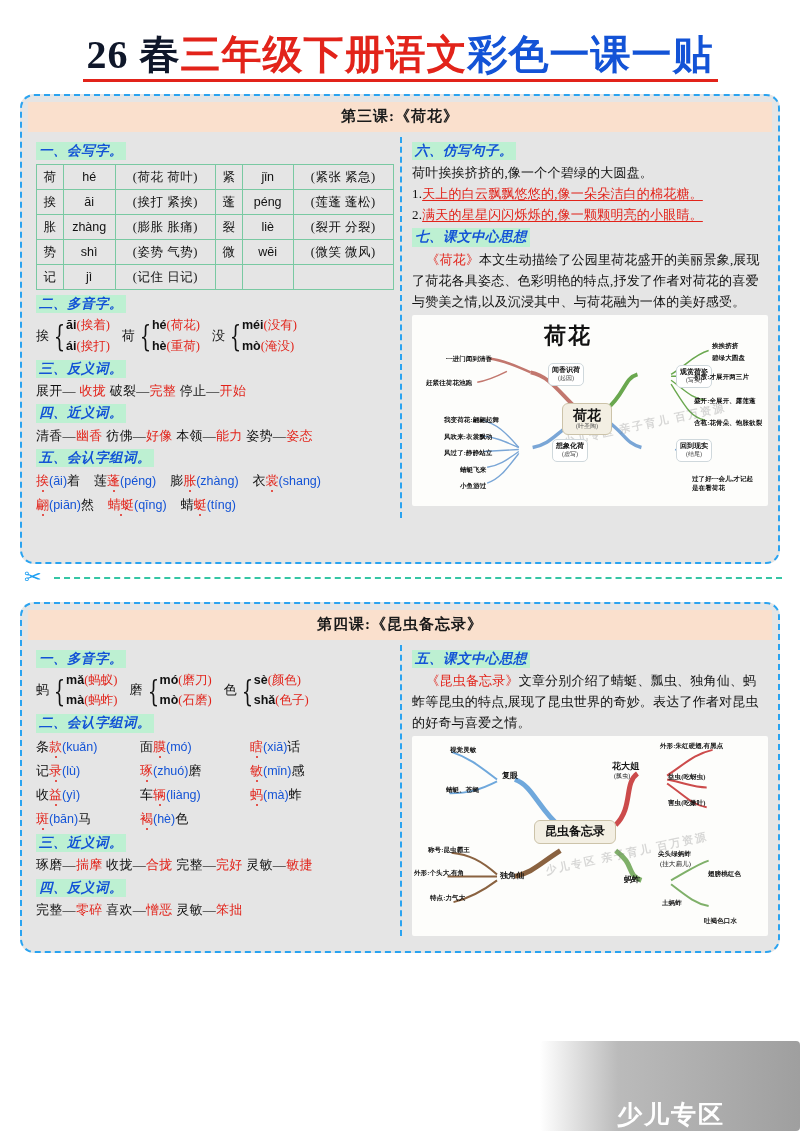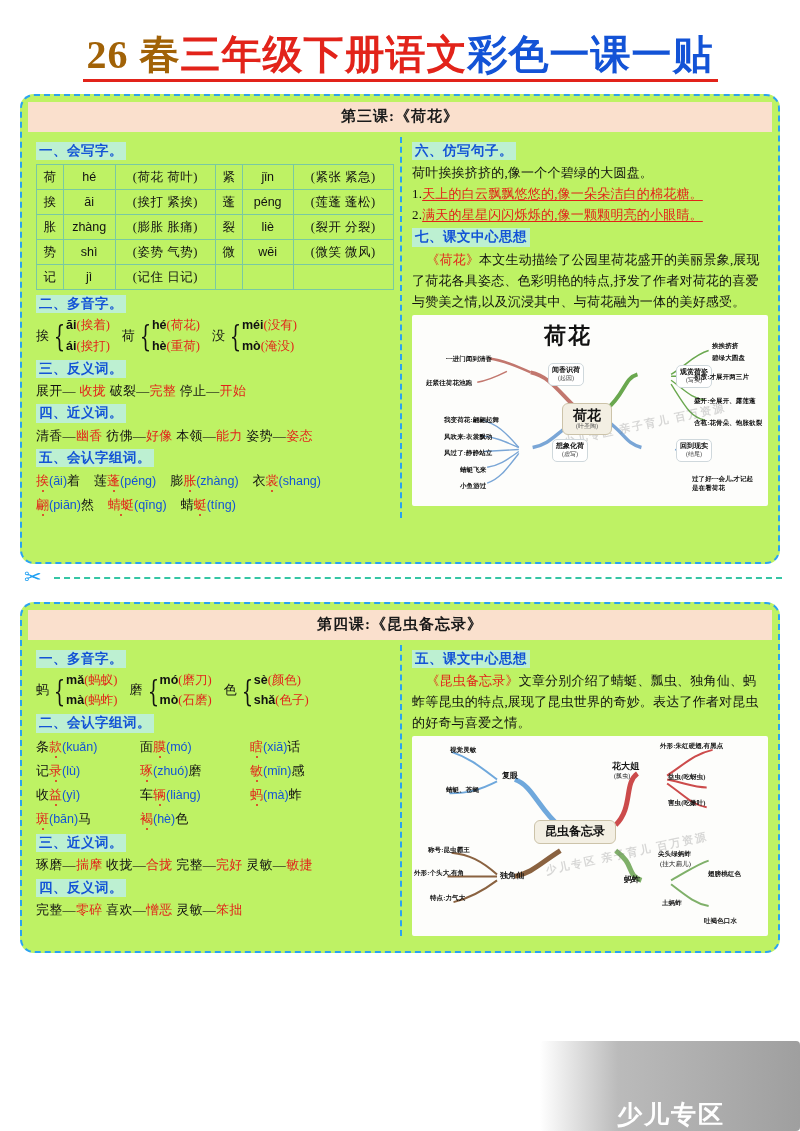--- a/index.html
+++ b/index.html
@@ -22,31 +22,31 @@
     display:inline-block;
     font-size:40px;
     font-weight:bold;
     letter-spacing:1px;
     line-height:1.05;
     border-bottom:3px solid #e2231a;
     padding:0 4px 3px 4px;
     white-space:nowrap;
     font-family:"Liberation Serif","DejaVu Serif",serif;
   }
-  .t-black{color:#a16207;}
+  .t-black{color:#0f172a;}
   .t-red{color:#e2231a;}
   .t-blue{color:#1353d6;}
 
   
   .card{
     position:relative;
     margin:0 20px;
     border:2px dashed #2aa3f0;
     border-radius:14px;
-    background:#bef264;
+    background:#e5e5e5;
     box-sizing:border-box;
     padding:6px 6px 8px 6px;
   }
   #card-1{margin-top:12px;height:470px;}
   #card-2{margin-top:12px;height:351px;}
 
   .card-header{
     background:#fae0cd;
     text-align:center;
     font-size:15px;
@@ -76,20 +76,21 @@
   .sec-head{
     display:inline-block;
     background:#bdf0d2;
     color:#1353d6;
     font-weight:bold;
     font-size:13.5px;
     line-height:1.35;
     padding:0 3px;
     margin:3px 0 2px 0;
     letter-spacing:.5px;
+    font-style:italic;
   }
 
   
   table.ctab{
     border-collapse:collapse;
     width:100%;
     margin:2px 0 2px 0;
   }
   table.ctab td{
     border:1px solid #79c9a2;

